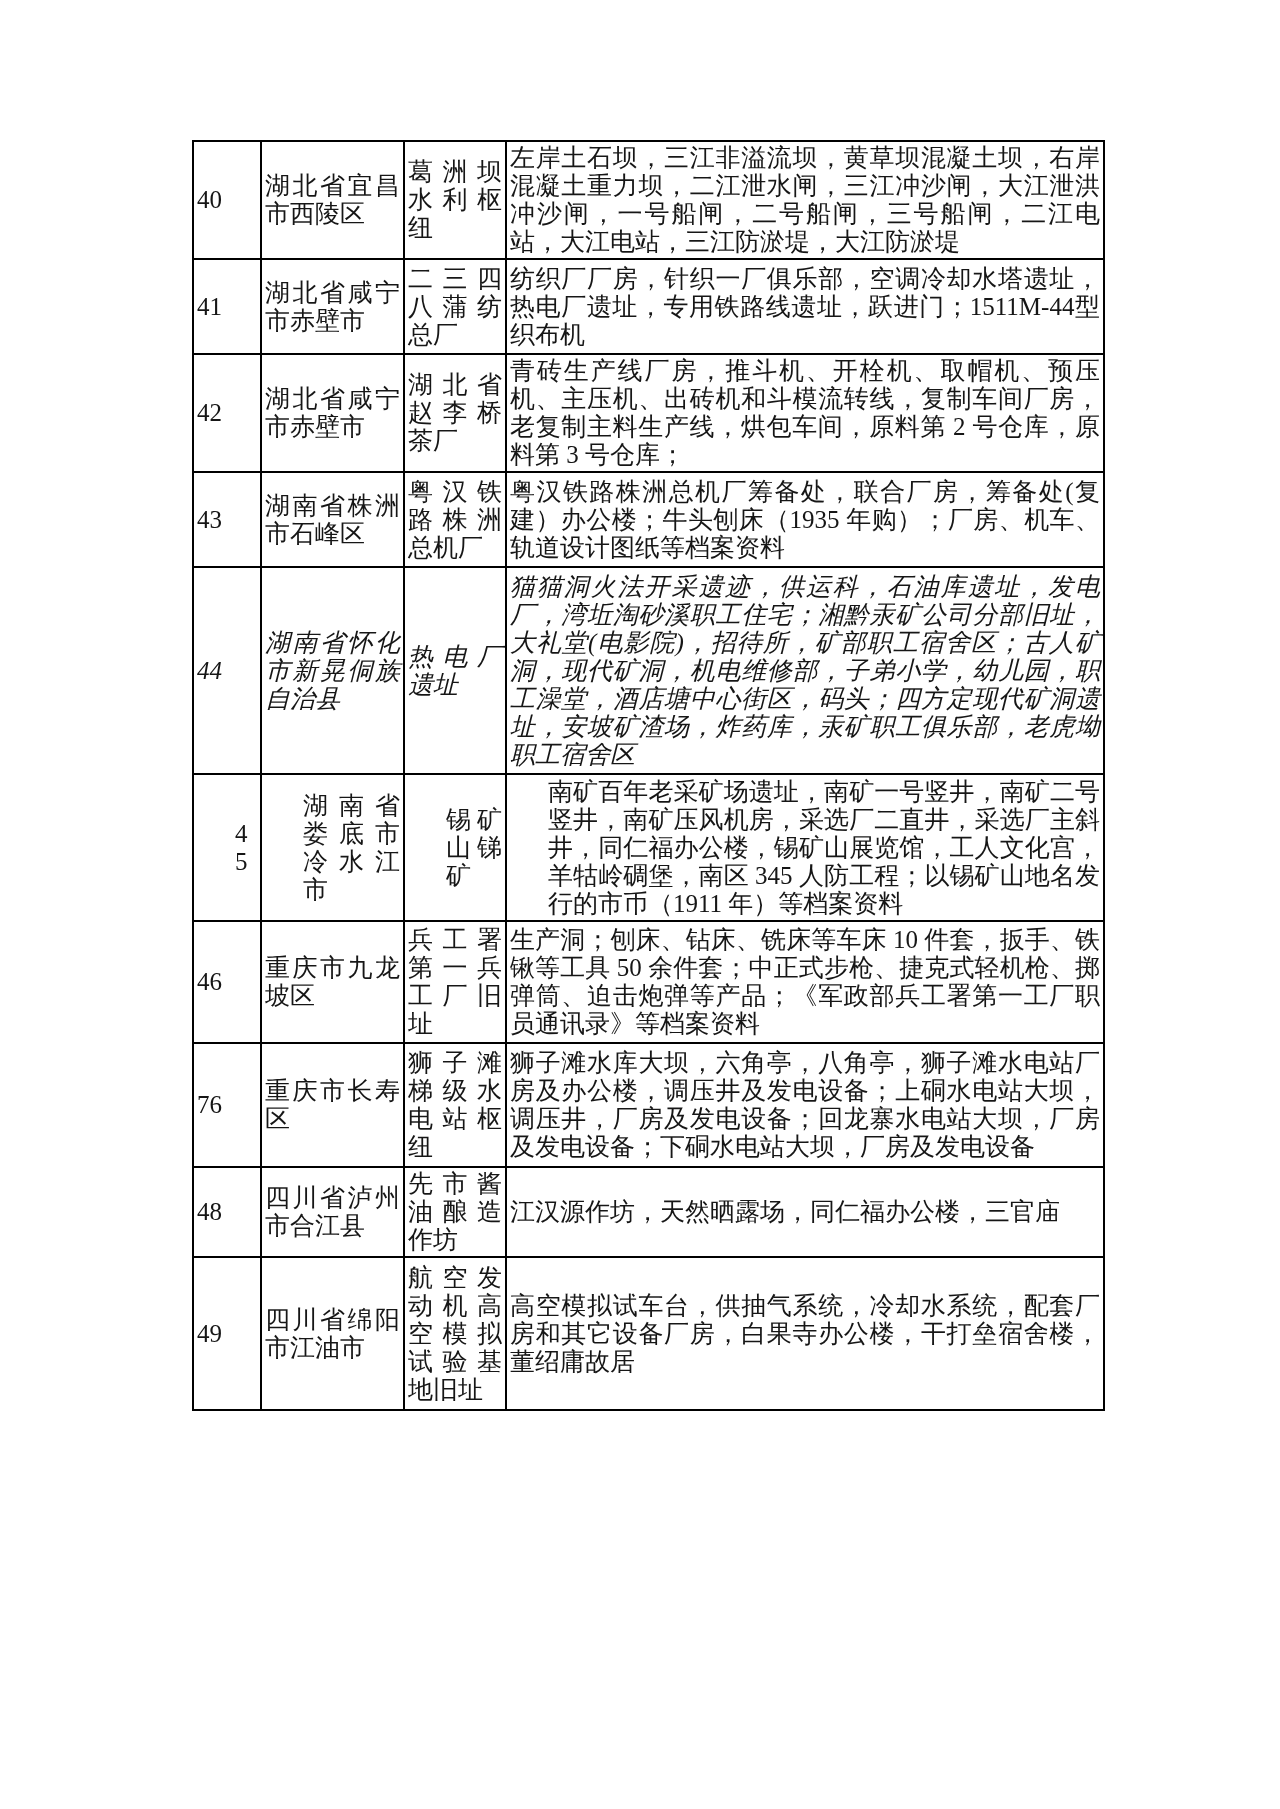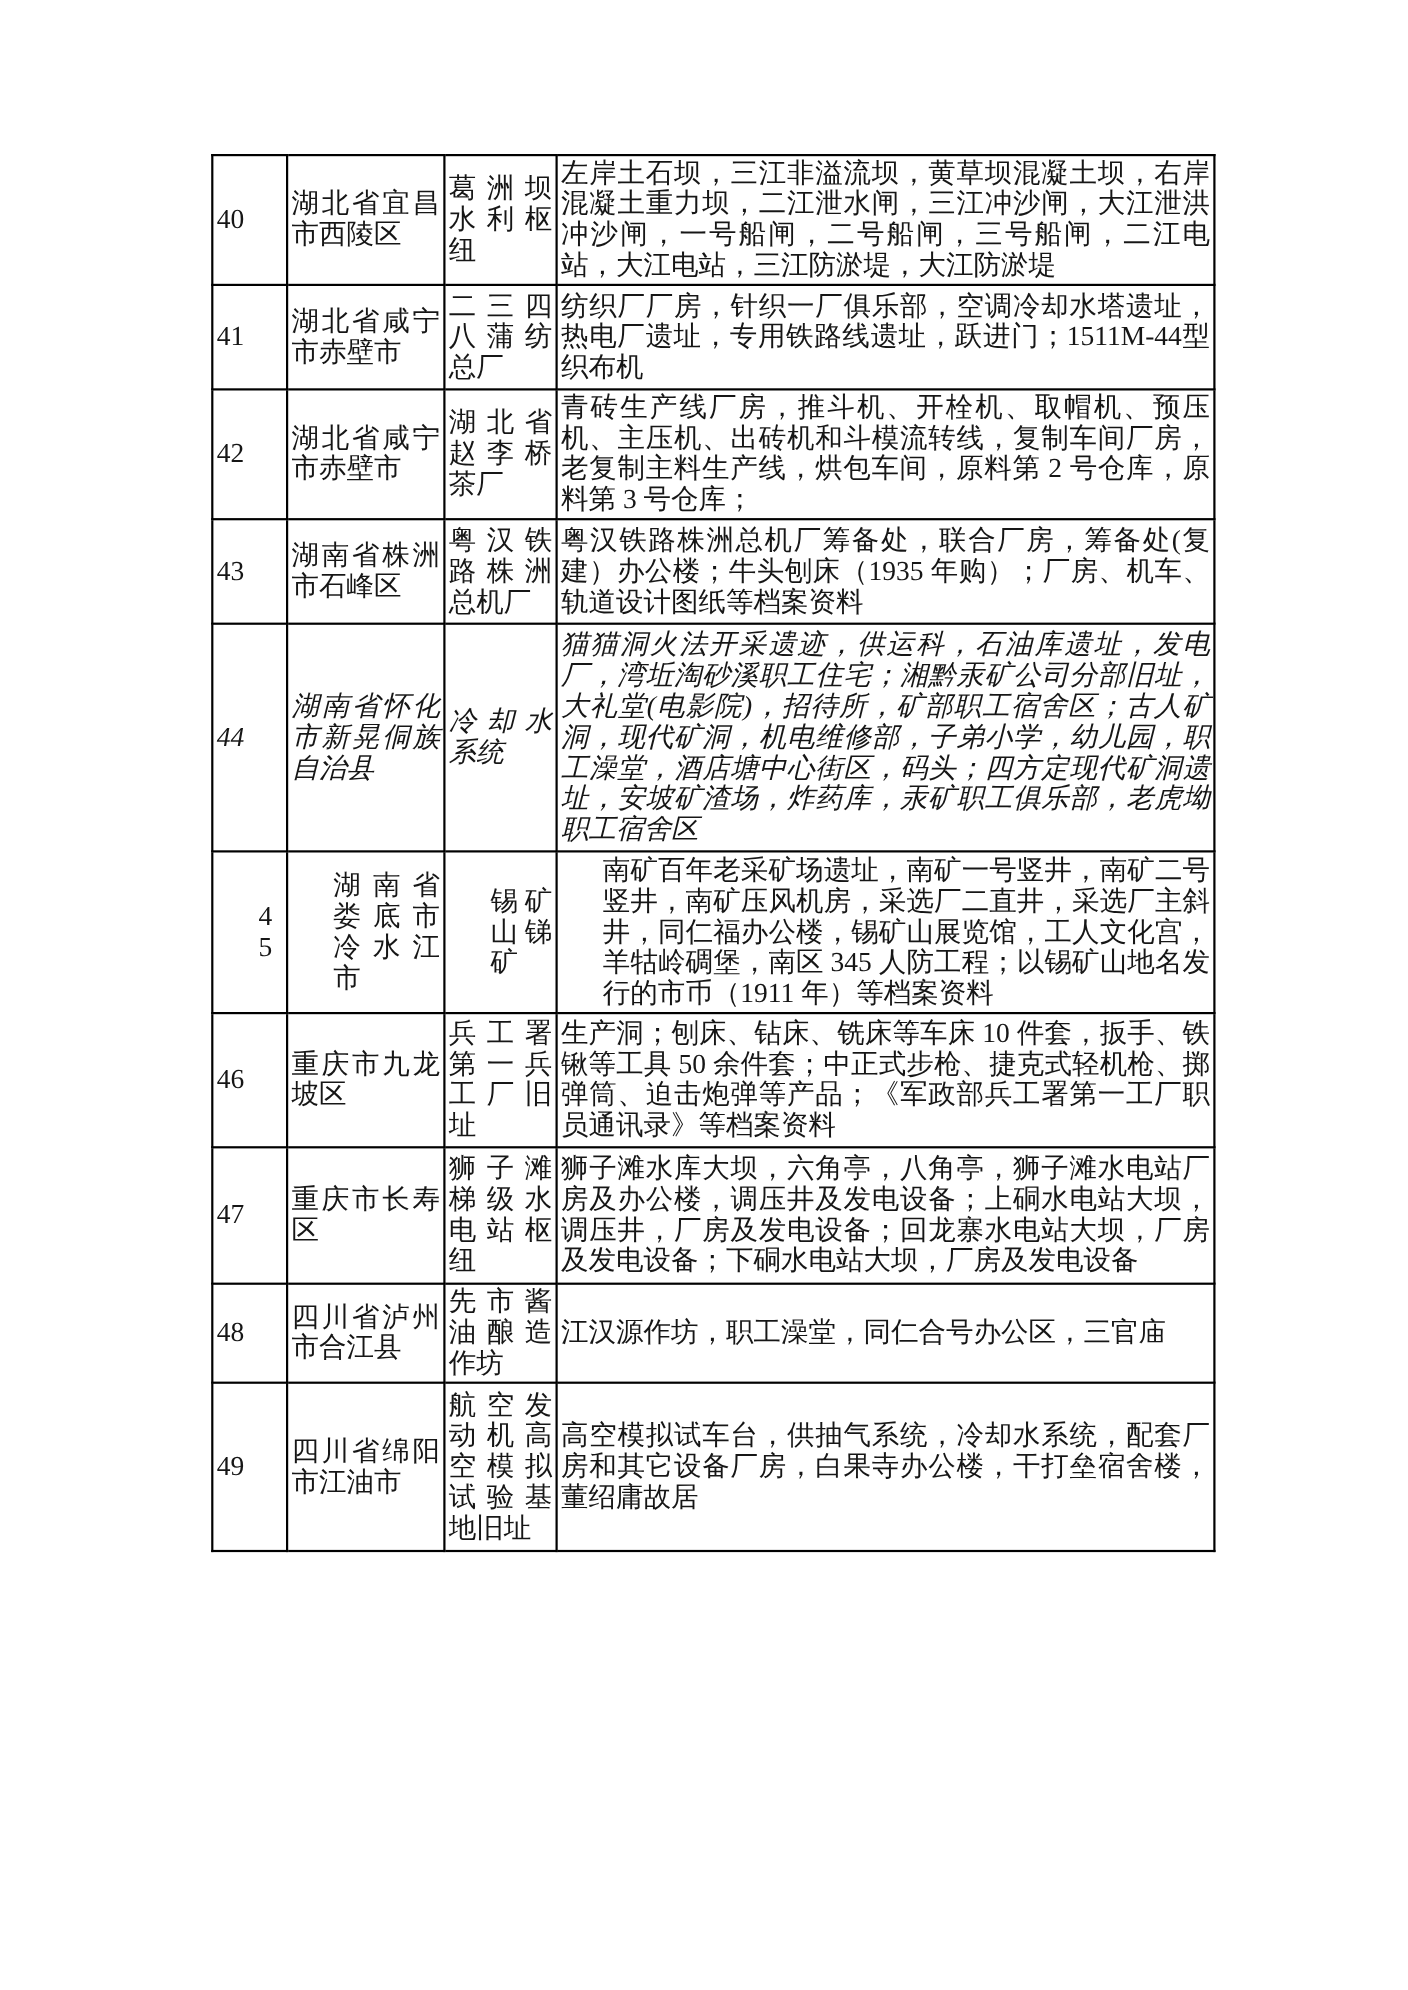--- a/index.html
+++ b/index.html
@@ -81,50 +81,50 @@
   <tr>
     <td class="cell-no">43</td>
     <td class="cell-loc">湖南省株洲市石峰区</td>
     <td class="cell-name">粤汉铁路株洲总机厂</td>
     <td class="cell-desc">粤汉铁路株洲总机厂筹备处，联合厂房，筹备处(复建）办公楼；牛头刨床（1935 年购）；厂房、机车、轨道设计图纸等档案资料</td>
   </tr>
 
   <tr>
     <td class="cell-no">44</td>
     <td class="cell-loc">湖南省怀化市新晃侗族自治县</td>
-    <td class="cell-name">冷却水系统</td>
+    <td class="cell-name">热电厂遗址</td>
     <td class="cell-desc">猫猫洞火法开采遗迹，供运科，石油库遗址，发电厂，湾坵淘砂溪职工住宅；湘黔汞矿公司分部旧址，大礼堂(电影院)，招待所，矿部职工宿舍区；古人矿洞，现代矿洞，机电维修部，子弟小学，幼儿园，职工澡堂，酒店塘中心街区，码头；四方定现代矿洞遗址，安坡矿渣场，炸药库，汞矿职工俱乐部，老虎坳职工宿舍区</td>
   </tr>
 
   <tr>
     <td class="cell-no">45</td>
     <td class="cell-loc">湖南省娄底市冷水江市</td>
     <td class="cell-name">锡矿山锑矿</td>
     <td class="cell-desc">南矿百年老采矿场遗址，南矿一号竖井，南矿二号竖井，南矿压风机房，采选厂二直井，采选厂主斜井，同仁福办公楼，锡矿山展览馆，工人文化宫，羊牯岭碉堡，南区 345 人防工程；以锡矿山地名发行的市币（1911 年）等档案资料</td>
   </tr>
 
   <tr>
     <td class="cell-no">46</td>
     <td class="cell-loc">重庆市九龙坡区</td>
     <td class="cell-name">兵工署第一兵工厂旧址</td>
     <td class="cell-desc">生产洞；刨床、钻床、铣床等车床 10 件套，扳手、铁锹等工具 50 余件套；中正式步枪、捷克式轻机枪、掷弹筒、迫击炮弹等产品；《军政部兵工署第一工厂职员通讯录》等档案资料</td>
   </tr>
 
   <tr>
-    <td class="cell-no">47</td>
+    <td class="cell-no">76</td>
     <td class="cell-loc">重庆市长寿区</td>
     <td class="cell-name">狮子滩梯级水电站枢纽</td>
     <td class="cell-desc">狮子滩水库大坝，六角亭，八角亭，狮子滩水电站厂房及办公楼，调压井及发电设备；上硐水电站大坝，调压井，厂房及发电设备；回龙寨水电站大坝，厂房及发电设备；下硐水电站大坝，厂房及发电设备</td>
   </tr>
 
   <tr>
     <td class="cell-no">48</td>
     <td class="cell-loc">四川省泸州市合江县</td>
     <td class="cell-name">先市酱油酿造作坊</td>
-    <td class="cell-desc">江汉源作坊，职工澡堂，同仁合号办公区，三官庙</td>
+    <td class="cell-desc">江汉源作坊，天然晒露场，同仁福办公楼，三官庙</td>
   </tr>
 
   <tr>
     <td class="cell-no">49</td>
     <td class="cell-loc">四川省绵阳市江油市</td>
     <td class="cell-name">航空发动机高空模拟试验基地旧址</td>
     <td class="cell-desc">高空模拟试车台，供抽气系统，冷却水系统，配套厂房和其它设备厂房，白果寺办公楼，干打垒宿舍楼，董绍庸故居</td>
   </tr>
 </tbody>
   </table>

